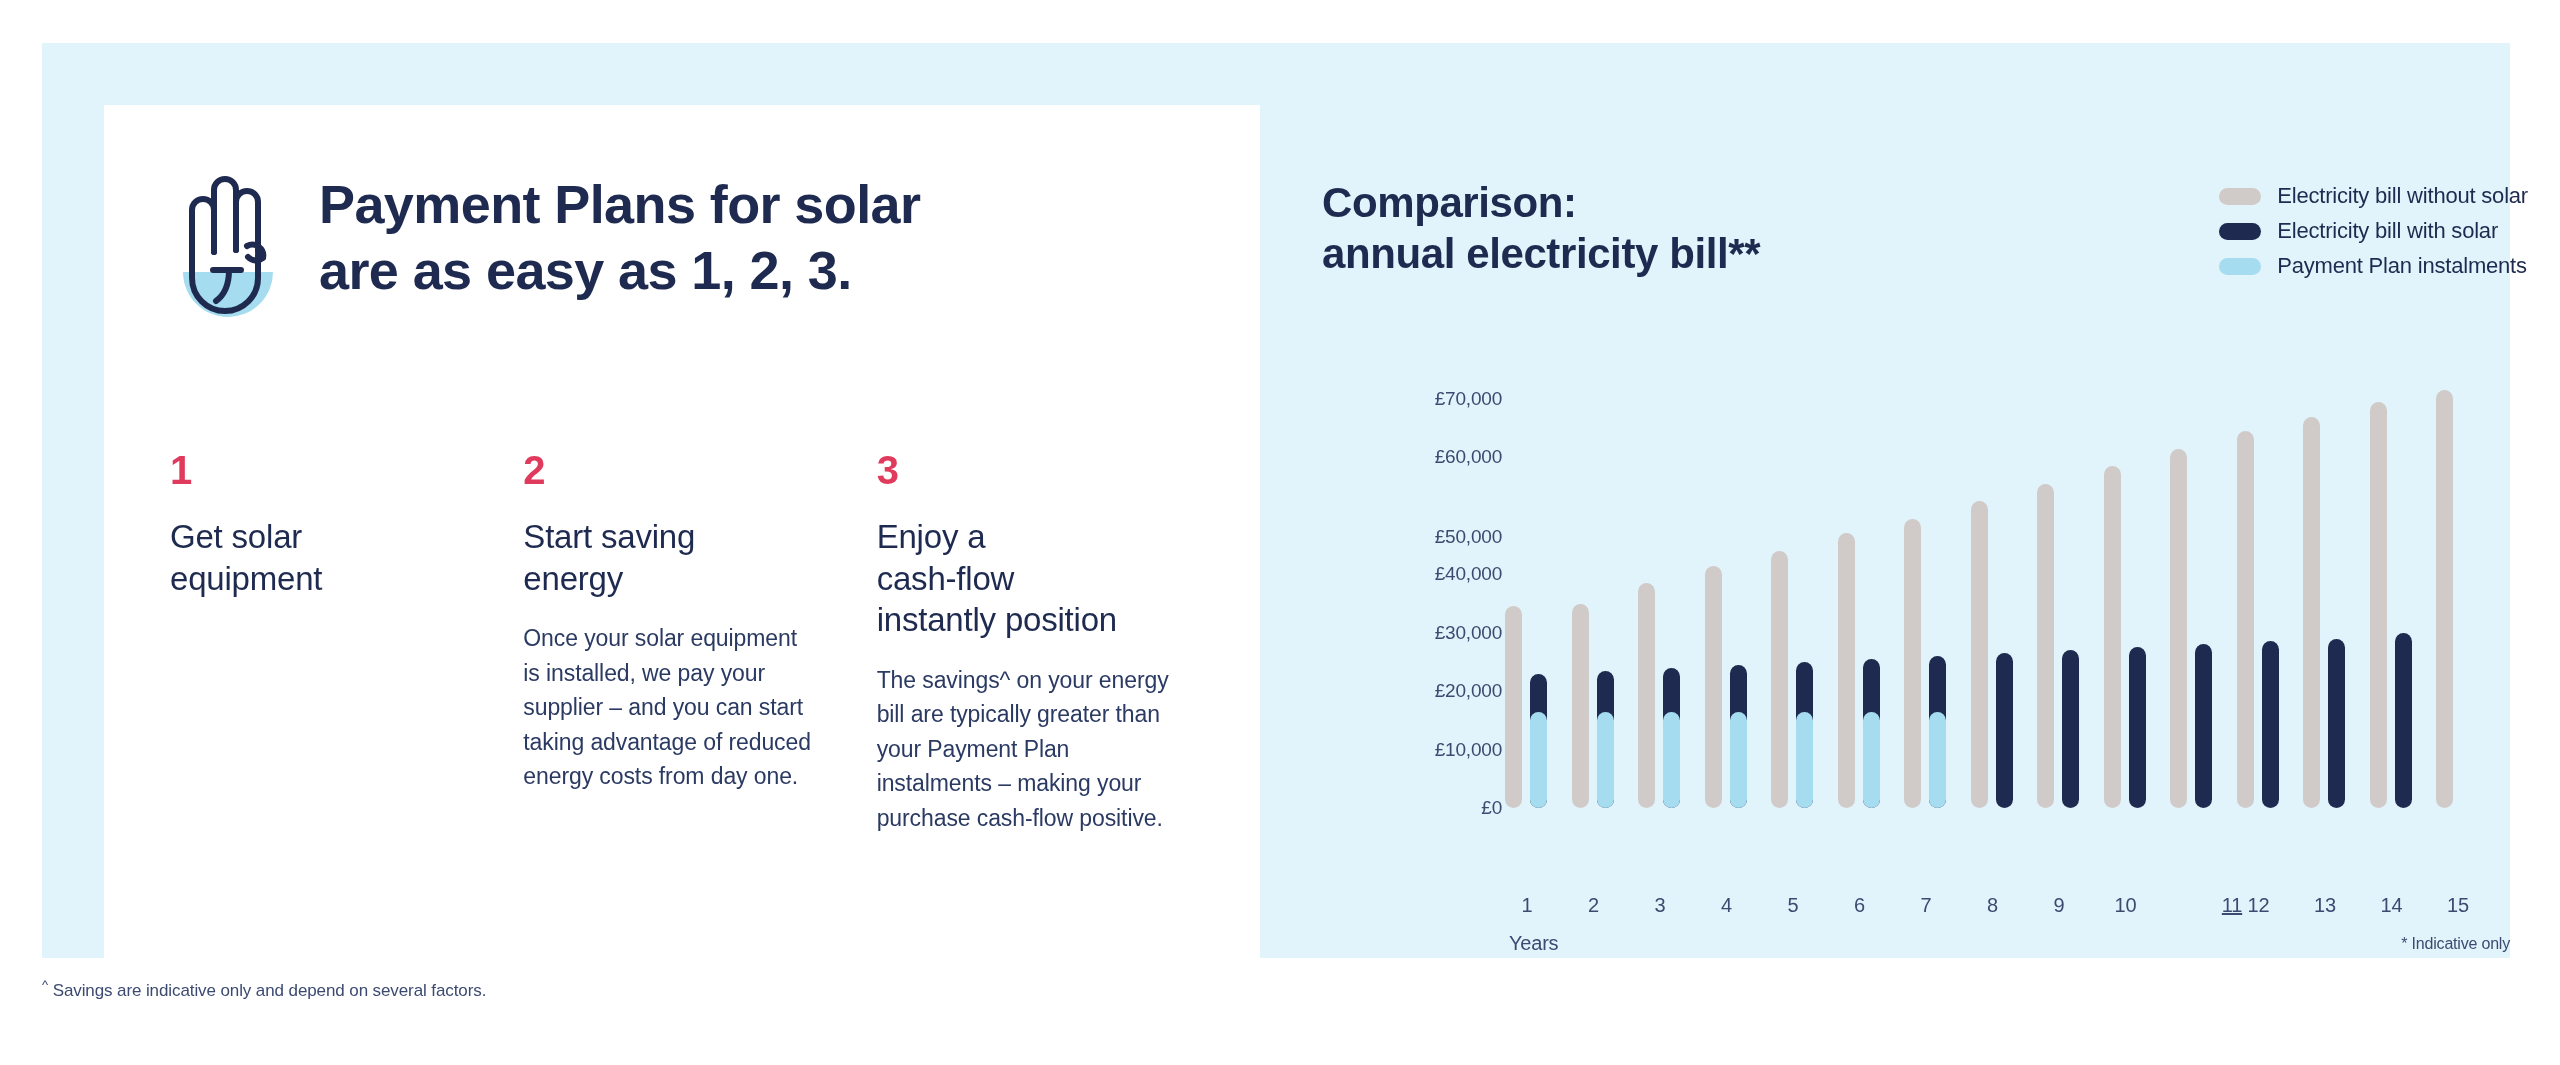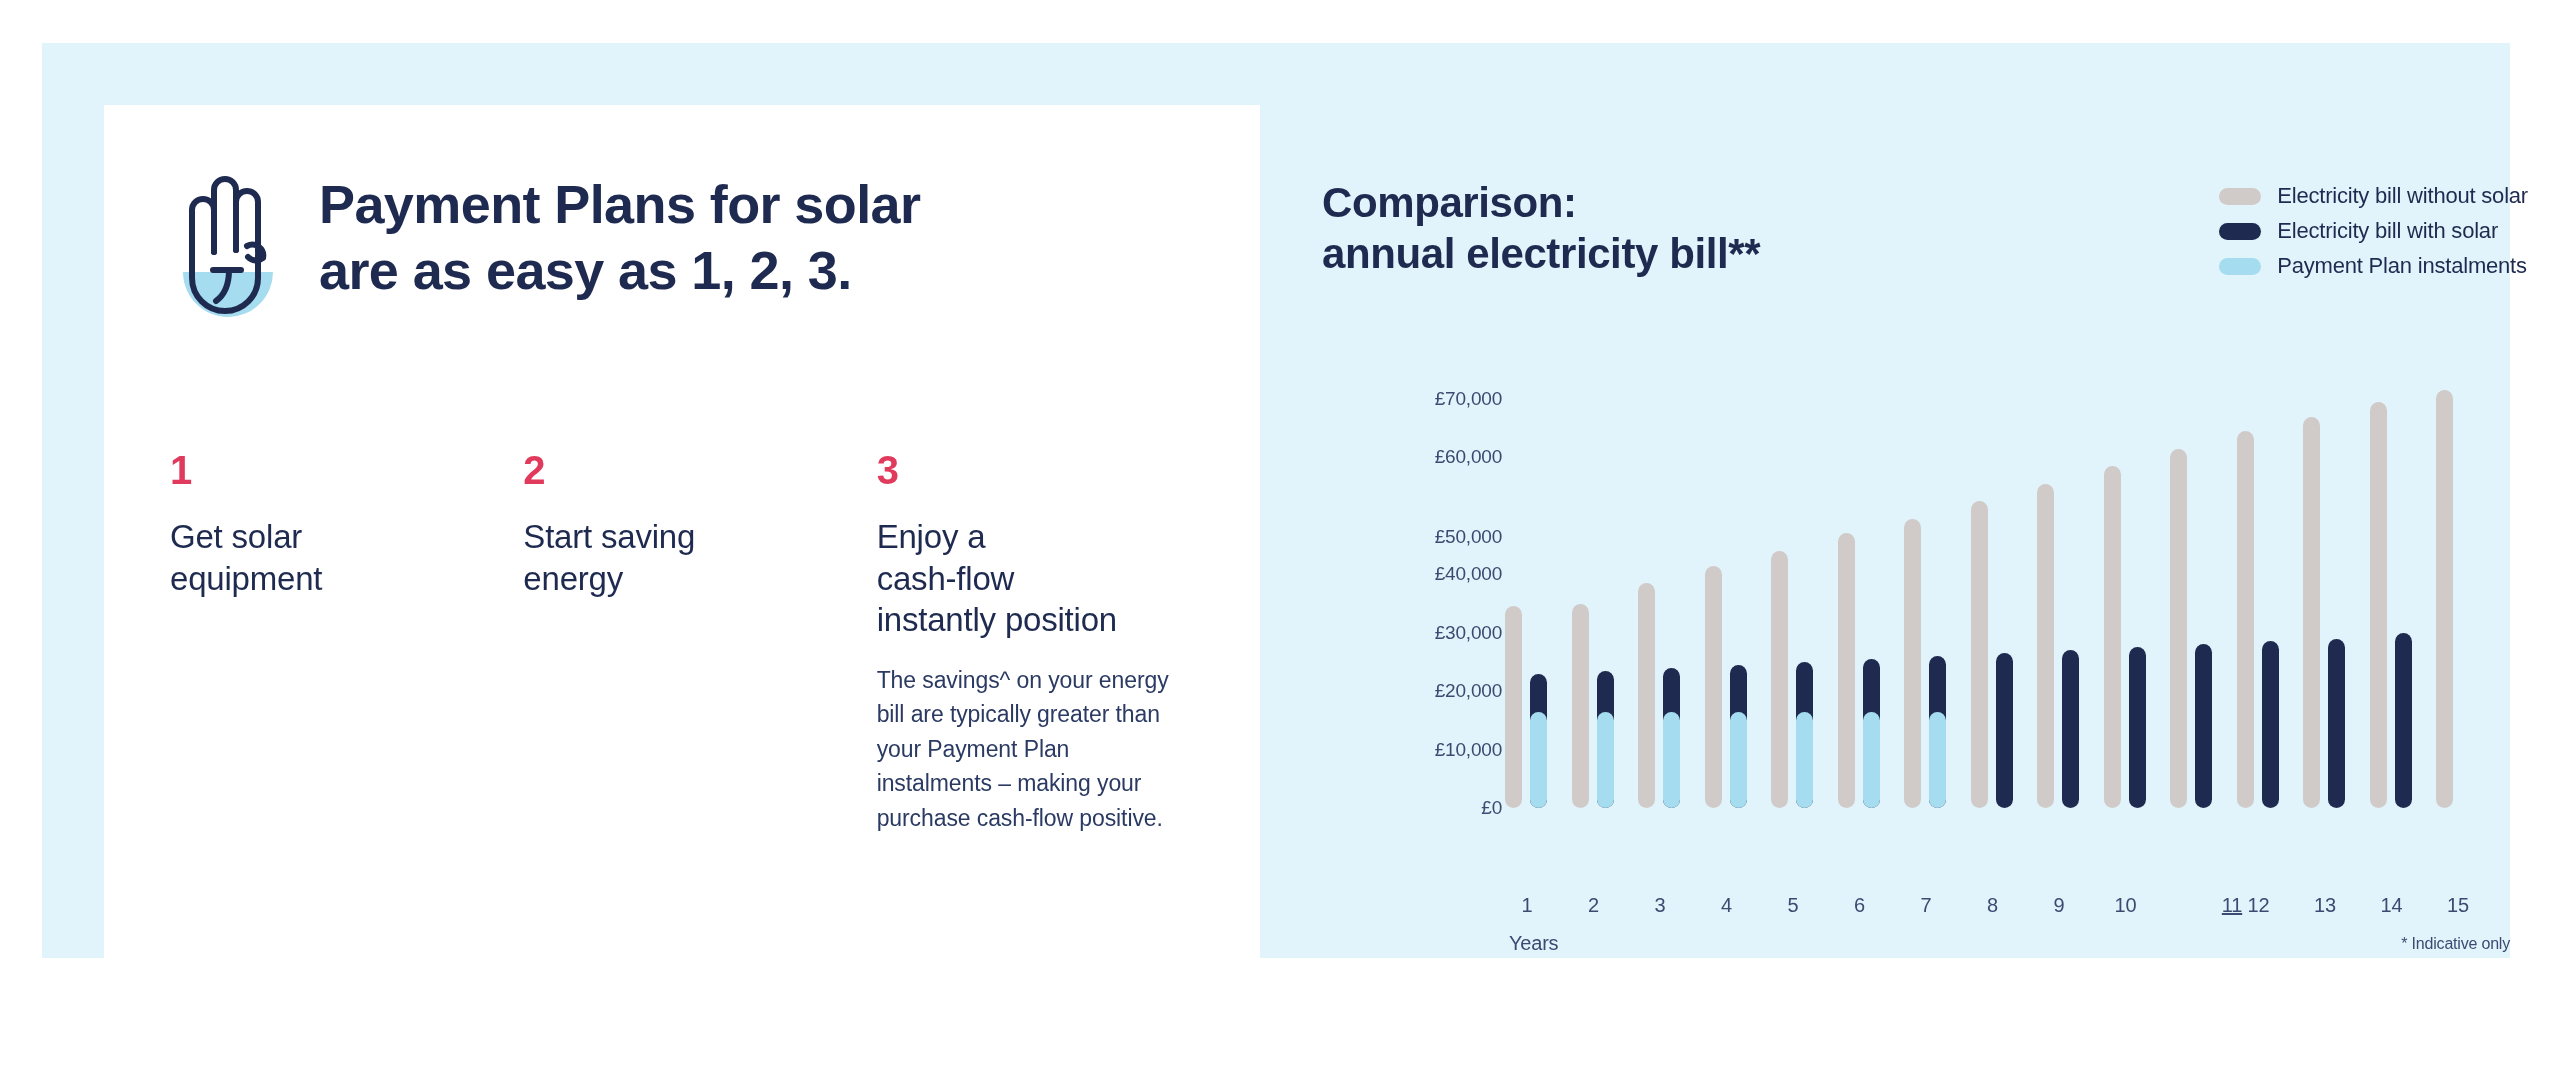--- a/index.html
+++ b/index.html
@@ -166,20 +166,21 @@
       <div class="steps">
         <div class="step">
           <div class="step-num">1</div>
           <div class="step-title" style="white-space:pre-line">Get solar
 equipment</div>
         </div>
         <div class="step">
           <div class="step-num">2</div>
           <div class="step-title" style="white-space:pre-line">Start saving
 energy</div>
+          <div class="step-body">Once your solar equipment is installed, we pay your supplier – and you can start taking advantage of reduced energy costs from day one.</div>
         </div>
         <div class="step">
           <div class="step-num">3</div>
           <div class="step-title" style="white-space:pre-line">Enjoy a
 cash-flow
 instantly position</div>
           <div class="step-body">The savings^ on your energy bill are typically greater than your Payment Plan instalments – making your purchase cash-flow positive.</div>
         </div>
       </div>
 
@@ -299,15 +300,19 @@
           <div class="xtick" style="left: 1178px;">15</div>
         </div>
 
       <div class="years-lb">Years</div>
       <div class="indicative-lb">* Indicative only</div>
     </div>
 
   </div>
 
   <div class="footnotes">
+    <div>
+      <span class="fn-mark">^</span>
+      <span>Savings are indicative only and depend on several factors.</span>
+    </div>
   </div>
 
 </div>
 
 </body></html>

